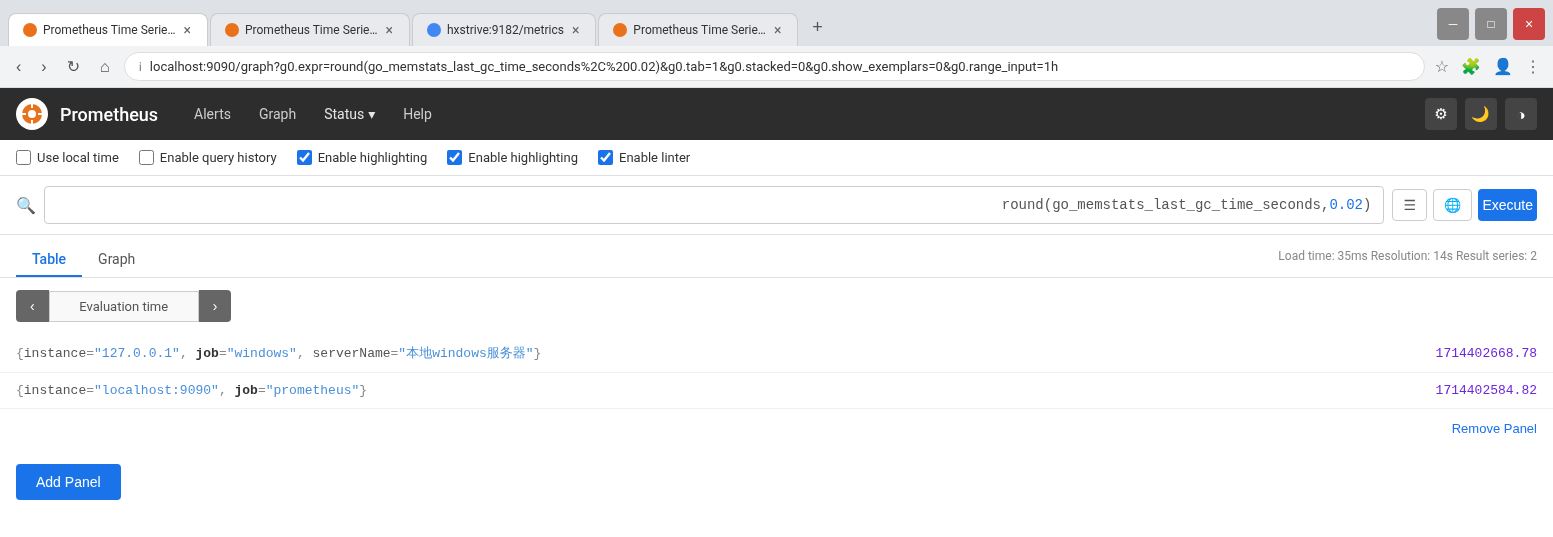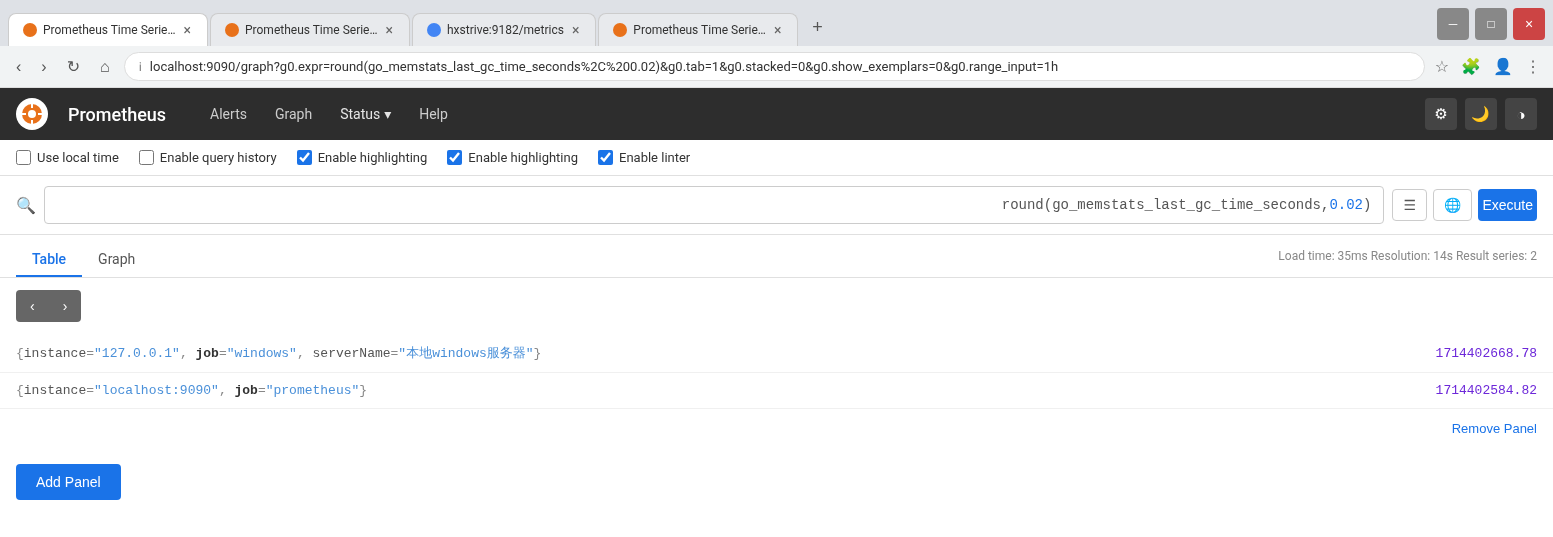--- a/index.html
+++ b/index.html
@@ -18,21 +18,21 @@
     .new-tab { padding: 8px 12px; font-size: 18px; color: #555; cursor: pointer; background: transparent; border: none; }
 
     .address-bar-row { display: flex; align-items: center; padding: 6px 10px; gap: 8px; background: #f1f3f4; }
     .nav-btn { background: none; border: none; cursor: pointer; padding: 4px 6px; font-size: 16px; color: #555; border-radius: 50%; }
     .address-bar { flex: 1; display: flex; align-items: center; background: #fff; border: 1px solid #ddd; border-radius: 20px; padding: 5px 14px; gap: 8px; }
     .address-icon { color: #777; font-size: 12px; }
     .address-text { flex: 1; font-size: 13px; color: #333; white-space: nowrap; overflow: hidden; text-overflow: ellipsis; }
     .addr-action-btn { background: none; border: none; cursor: pointer; color: #666; font-size: 16px; padding: 2px; }
 
     
-    .app-navbar { background: #2d2d2d; display: flex; align-items: center; padding: 0 16px; height: 52px; gap: 8px; }
+    .app-navbar { background: #2d2d2d; display: flex; align-items: center; padding: 0 16px; height: 52px; }
     .app-logo { width: 32px; height: 32px; background: #fff; border-radius: 50%; display: flex; align-items: center; justify-content: center; margin-right: 12px; flex-shrink: 0; }
     .app-logo-inner { width: 22px; height: 22px; }
     .app-title { color: #fff; font-size: 18px; font-weight: 500; margin-right: 24px; }
     .nav-links { display: flex; gap: 4px; align-items: center; flex: 1; }
     .nav-link { color: #ccc; text-decoration: none; padding: 6px 12px; font-size: 14px; cursor: pointer; border-radius: 4px; }
     .nav-dropdown { display: flex; align-items: flex-start; gap: 4px; color: #e5e5e5; padding: 6px 12px; cursor: pointer; border-radius: 4px; font-size: 14px; }
     .navbar-right { display: flex; gap: 8px; }
     .navbar-icon-btn { background: #444; border: none; border-radius: 4px; color: #fff; width: 32px; height: 32px; display: flex; align-items: center; justify-content: center; cursor: pointer; font-size: 15px; }
 
     
@@ -191,20 +191,21 @@
 
   <div class="panel">
     <div class="panel-tabs">
       <a class="panel-tab active">Table</a>
       <a class="panel-tab">Graph</a>
       <span class="panel-meta">Load time: 35ms   Resolution: 14s   Result series: 2</span>
     </div>
 
     <div class="eval-controls">
       <button class="eval-btn">‹</button>
+      <span class="eval-time">Evaluation time</span>
       <button class="eval-btn">›</button>
     </div>
 
     <div>
       <div class="data-row">
         <div class="data-labels">
           <span style="color:#888;">{</span><span style="color:#555;">instance</span><span style="color:#888;">=</span><span style="color:#4a90d9;">"127.0.0.1"</span><span style="color:#888;">, </span><span style="font-weight:bold; color:#333;">job</span><span style="color:#888;">=</span><span style="color:#4a90d9;">"windows"</span><span style="color:#888;">, </span><span style="color:#555;">serverName</span><span style="color:#888;">=</span><span style="color:#4a90d9;">"本地windows服务器"</span><span style="color:#888;">}</span>
         </div>
         <div class="data-value">1714402668.78</div>
       </div>

